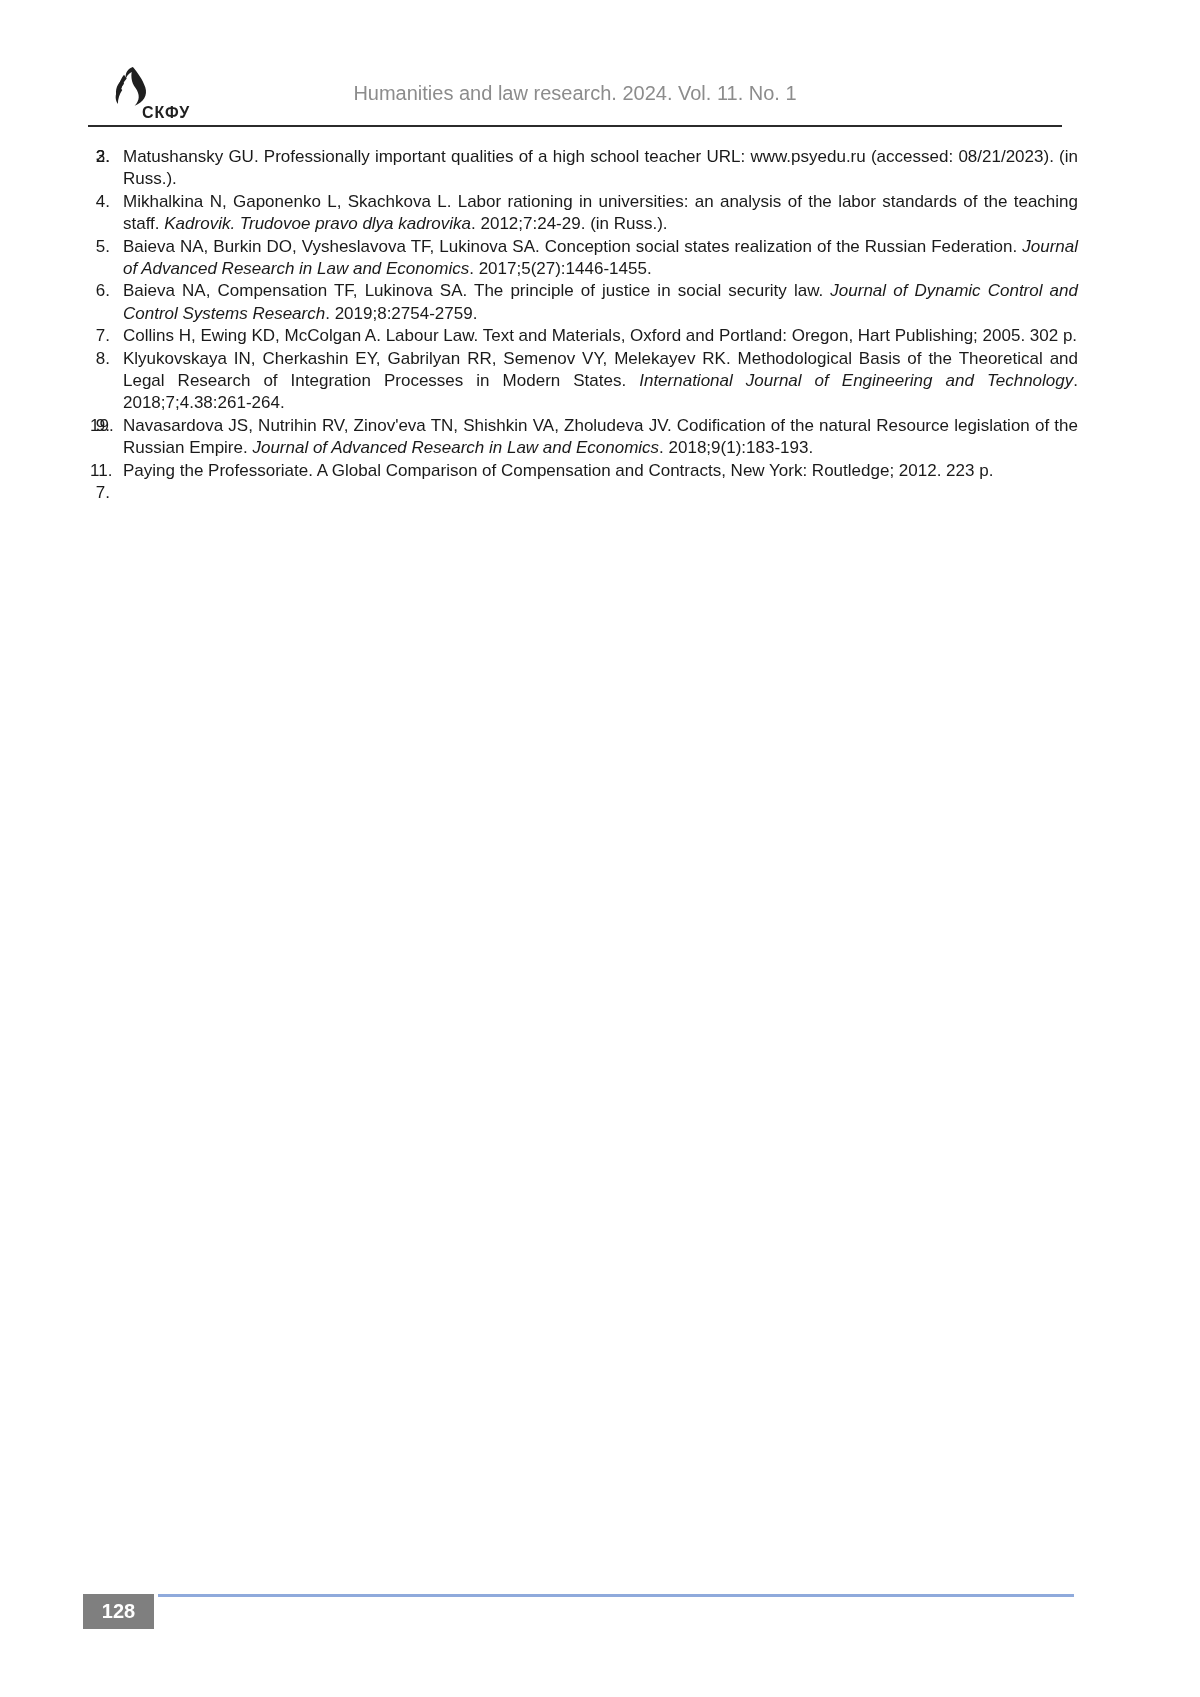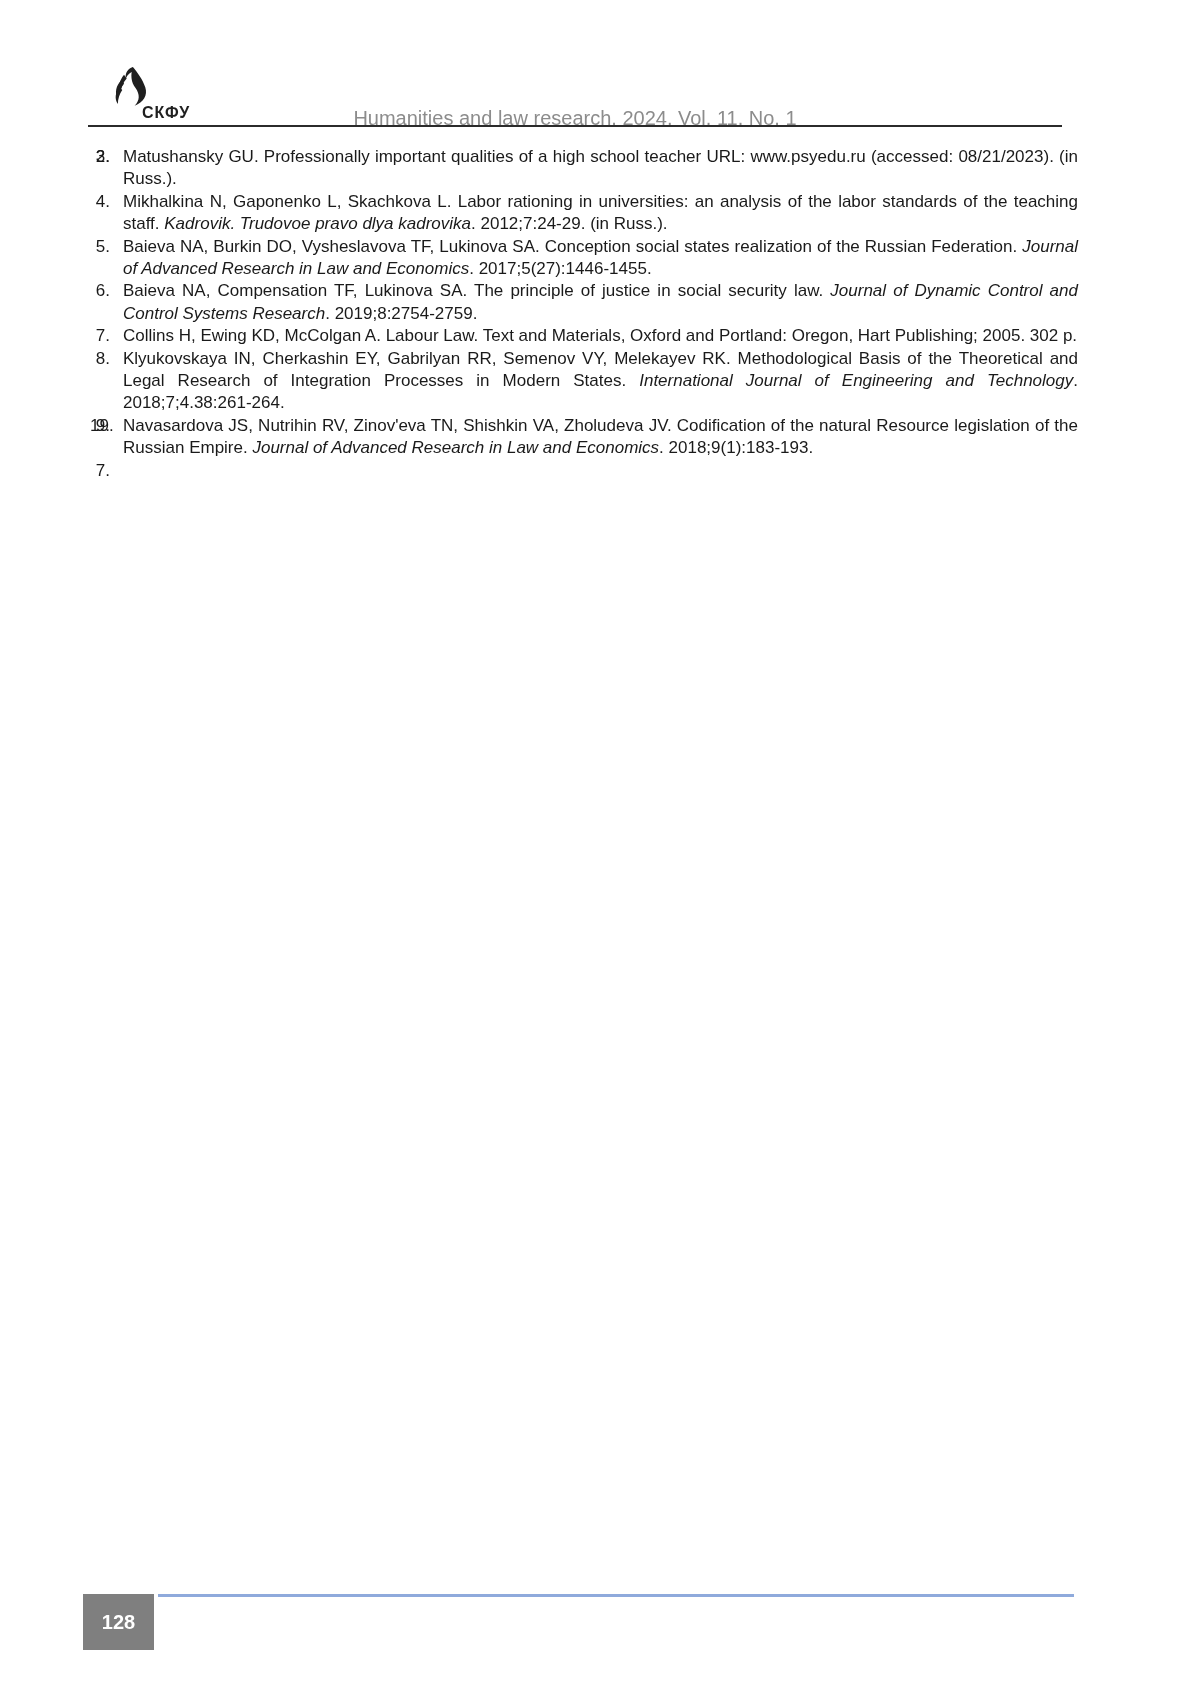--- a/index.html
+++ b/index.html
@@ -49,21 +49,20 @@
     margin-left: 16px;
   }
   .journal-title {
     position: absolute;
     left: 0; right: 0;
     top: 26px;
     text-align: center;
     font-size: 20px;
     color: var(--header-text, #8c8c8c);
     white-space: nowrap;
-    margin-top: 25px;
   }
 
   
   .ref-list {
     position: absolute;
     left: 90px;
     top: 146px;
     width: 988px;
     list-style: none;
     font-size: 17px;
@@ -84,21 +83,21 @@
     white-space: nowrap;
   }
   .ref-text em { }
 
   
   .page-number-box {
     position: absolute;
     left: 83px;
     top: 1594px;
     width: 71px;
-    height: 56px;
+    height: 35px;
     background: var(--page-number-box, #7f7f7f);
     display: flex;
     align-items: center;
     justify-content: center;
   }
   .page-number-box span {
     color: var(--page-number-text, #ffffff);
     font-size: 20px;
     font-weight: bold;
   }
@@ -137,20 +136,21 @@
     <ol class="ref-list">
         <li class="ref-item"><span class="ref-num">2.</span></li>
         <li class="ref-item"><span class="ref-num">3.</span><span class="ref-text"><span>Matushansky GU. Professionally important qualities of a high school teacher URL: www.psyedu.ru (accessed: 08/21/2023). (in Russ.).</span></span></li>
         <li class="ref-item"><span class="ref-num">4.</span><span class="ref-text"><span>Mikhalkina N, Gaponenko L, Skachkova L. Labor rationing in universities: an analysis of the labor standards of the teaching staff. </span><em>Kadrovik. Trudovoe pravo dlya kadrovika</em><span>. 2012;7:24-29. (in Russ.).</span></span></li>
         <li class="ref-item"><span class="ref-num">5.</span><span class="ref-text"><span>Baieva NA, Burkin DO, Vysheslavova TF, Lukinova SA. Conception social states realization of the Russian Federation. </span><em>Journal of Advanced Research in Law and Economics</em><span>. 2017;5(27):1446-1455.</span></span></li>
         <li class="ref-item"><span class="ref-num">6.</span><span class="ref-text"><span>Baieva NA, Compensation TF, Lukinova SA. The principle of justice in social security law. </span><em>Journal of Dynamic Control and Control Systems Research</em><span>. 2019;8:2754-2759.</span></span></li>
         <li class="ref-item"><span class="ref-num">7.</span><span class="ref-text"><span>Collins H, Ewing KD, McColgan A. Labour Law. Text and Materials, Oxford and Portland: Oregon, Hart Publishing; 2005. 302 p.</span></span></li>
         <li class="ref-item"><span class="ref-num">8.</span><span class="ref-text"><span>Klyukovskaya IN, Cherkashin EY, Gabrilyan RR, Semenov VY, Melekayev RK. Methodological Basis of the Theoretical and Legal Research of Integration Processes in Modern States. </span><em>International Journal of Engineering and Technology</em><span>. 2018;7;4.38:261-264.</span></span></li>
         <li class="ref-item"><span class="ref-num">9.</span></li>
         <li class="ref-item"><span class="ref-num">19.</span><span class="ref-text"><span>Navasardova JS, Nutrihin RV, Zinov'eva TN, Shishkin VA, Zholudeva JV. Codification of the natural Resource legislation of the Russian Empire. </span><em>Journal of Advanced Research in Law and Economics</em><span>. 2018;9(1):183-193.</span></span></li>
+        <li class="ref-item"><span class="ref-num">11.</span><span class="ref-text"><span>Paying the Professoriate. A Global Comparison of Compensation and Contracts, New York: Routledge; 2012. 223 p.</span></span></li>
         <li class="ref-item"><span class="ref-num">7.</span></li>
       </ol>
   </main>
 
   <footer>
     <div class="page-number-box">
       <span>128</span>
     </div>
     <div class="footer-line"></div>
   </footer>

